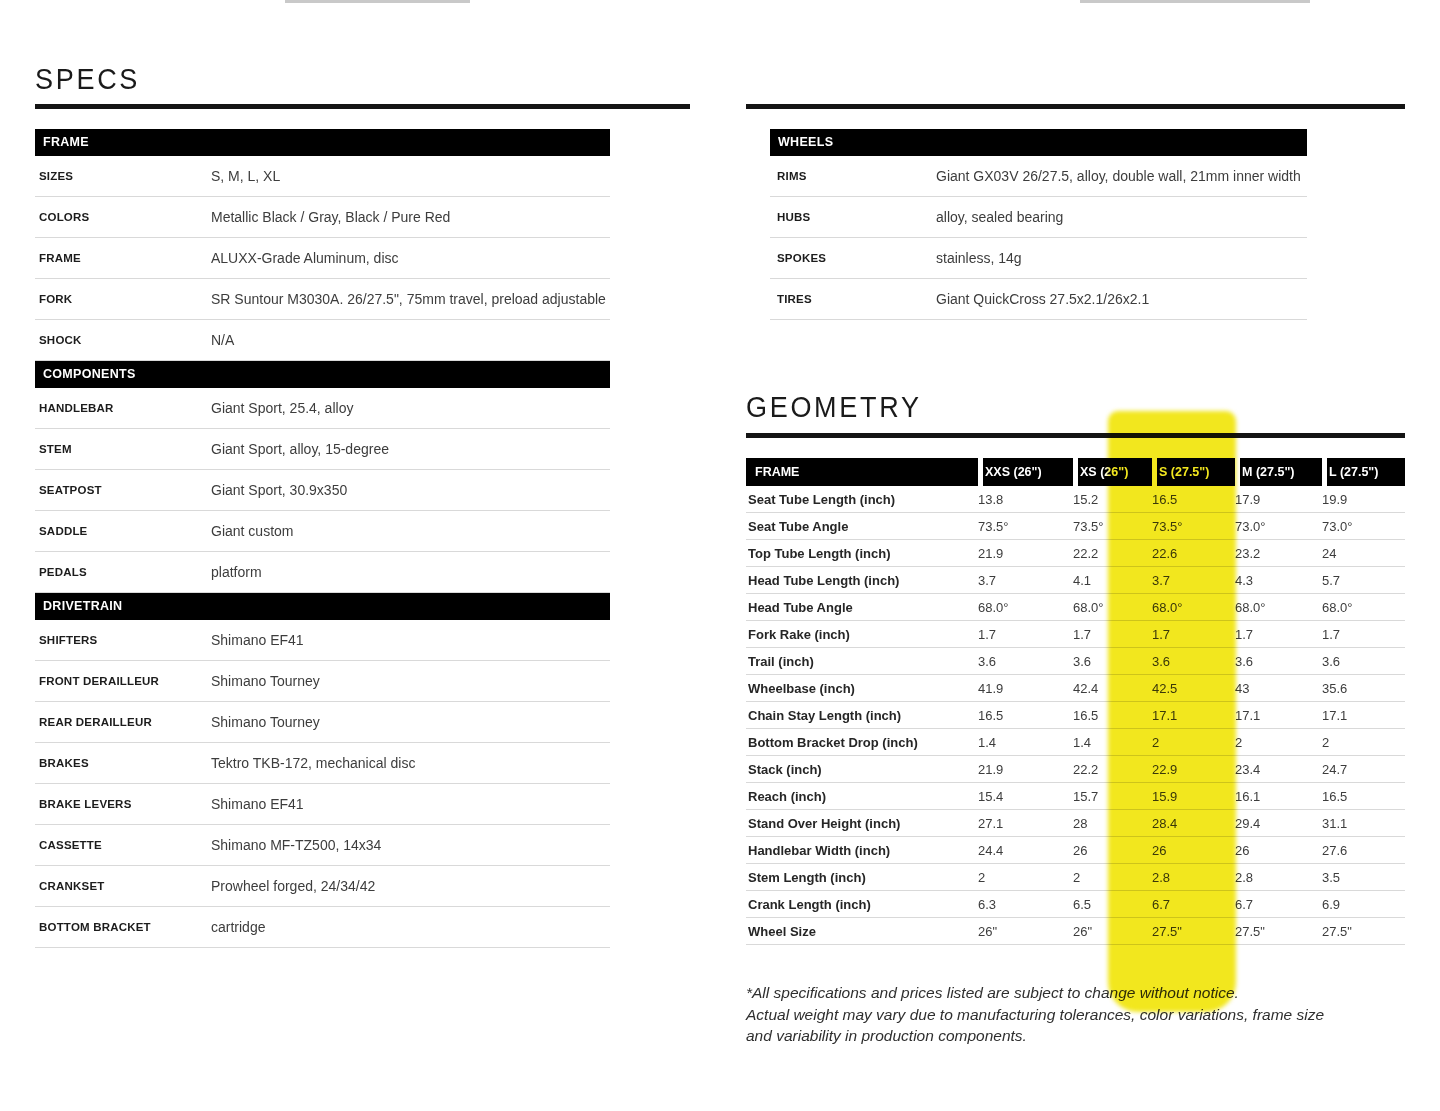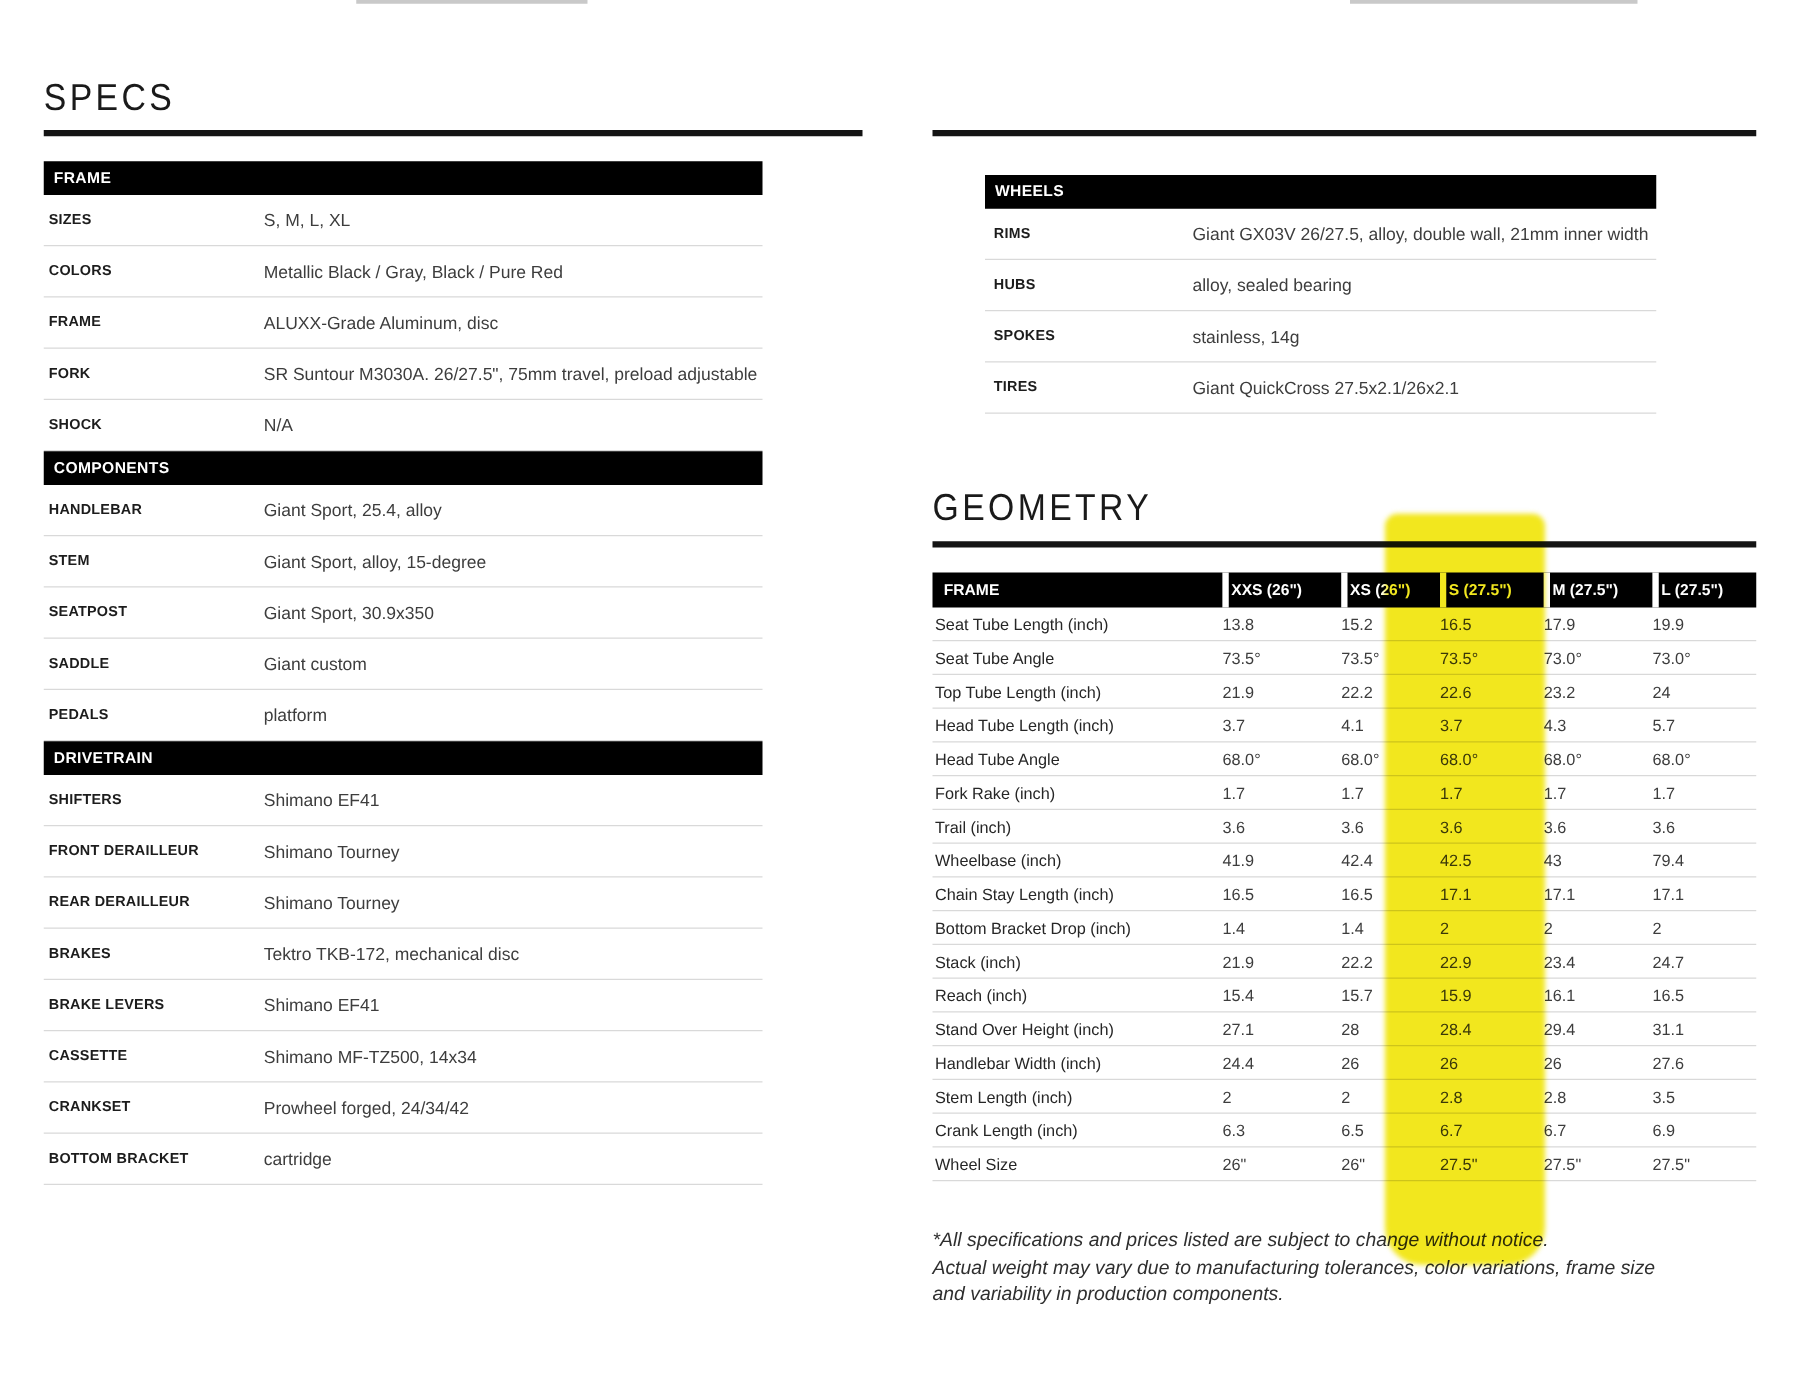--- a/index.html
+++ b/index.html
@@ -22,21 +22,21 @@
   }
   #specs-title{left:35px;top:62px;}
   #geometry-title{left:746px;top:390px;}
 
   .thick-rule{position:absolute;height:5px;background:var(--rule);}
   #rule-left{left:35px;top:104px;width:655px;}
   #rule-right{left:746px;top:104px;width:659px;}
   #rule-geometry{left:746px;top:433px;width:659px;}
 
   #specs-table{position:absolute;left:35px;top:129px;width:575px;}
-  #wheels-table{position:absolute;left:788px;top:129px;width:537px;margin-top:11px;}
+  #wheels-table{position:absolute;left:770px;top:129px;width:537px;}
 
   .section-bar{
     height:27px;background:var(--bar);color:#ffffff;font-weight:700;font-size:12.5px;
     line-height:27px;padding-left:8px;letter-spacing:0.3px;
   }
   .spec-row{display:grid;height:41px;align-items:center;border-bottom:1px solid var(--divider);}
   #specs-table .spec-row{grid-template-columns:176px 1fr;}
   #wheels-table .spec-row{grid-template-columns:166px 1fr;}
   .spec-label{font-size:11.5px;font-weight:700;color:var(--label);padding-left:4px;letter-spacing:0.2px;}
   #wheels-table .spec-label{padding-left:7px;}
@@ -46,21 +46,21 @@
   .geo-header{display:grid;grid-template-columns:232px 95px 79px 83px 87px 83px;height:28px;}
   .geo-hcell{
     background:var(--bar);color:#ffffff;font-weight:700;font-size:12.5px;line-height:28px;
     padding-left:2px;border-left:5px solid #ffffff;white-space:nowrap;
   }
   .geo-hcell.first{border-left:none;padding-left:9px;}
   .geo-row{
     display:grid;grid-template-columns:232px 95px 79px 83px 87px 83px;height:27px;
     align-items:center;border-bottom:1px solid var(--divider);
   }
-  .geo-label{font-size:13px;color:#262626;padding-left:2px;white-space:nowrap;}
+  .geo-label{font-size:13px;color:#262626;padding-left:2px;white-space:nowrap;font-weight:bold;}
   .geo-val{font-size:13px;color:var(--value);white-space:nowrap;}
 
   #highlight-marker{
     position:absolute;left:1108px;top:411px;width:128px;height:601px;
     background:var(--highlight);mix-blend-mode:multiply;border-radius:10px 10px 30px 30px;
     filter:blur(2px);pointer-events:none;z-index:5;
   }
 
   #footnote{position:absolute;left:746px;top:982px;font-style:italic;font-size:15.5px;
     line-height:21.5px;color:#2f2f2f;}
@@ -240,21 +240,21 @@
         <div class="geo-val">3.6</div>
         <div class="geo-val">3.6</div>
         <div class="geo-val">3.6</div>
       </div>
       <div class="geo-row">
         <div class="geo-label">Wheelbase (inch)</div>
         <div class="geo-val">41.9</div>
         <div class="geo-val">42.4</div>
         <div class="geo-val">42.5</div>
         <div class="geo-val">43</div>
-        <div class="geo-val">79.4</div>
+        <div class="geo-val">35.6</div>
       </div>
       <div class="geo-row">
         <div class="geo-label">Chain Stay Length (inch)</div>
         <div class="geo-val">16.5</div>
         <div class="geo-val">16.5</div>
         <div class="geo-val">17.1</div>
         <div class="geo-val">17.1</div>
         <div class="geo-val">17.1</div>
       </div>
       <div class="geo-row">

